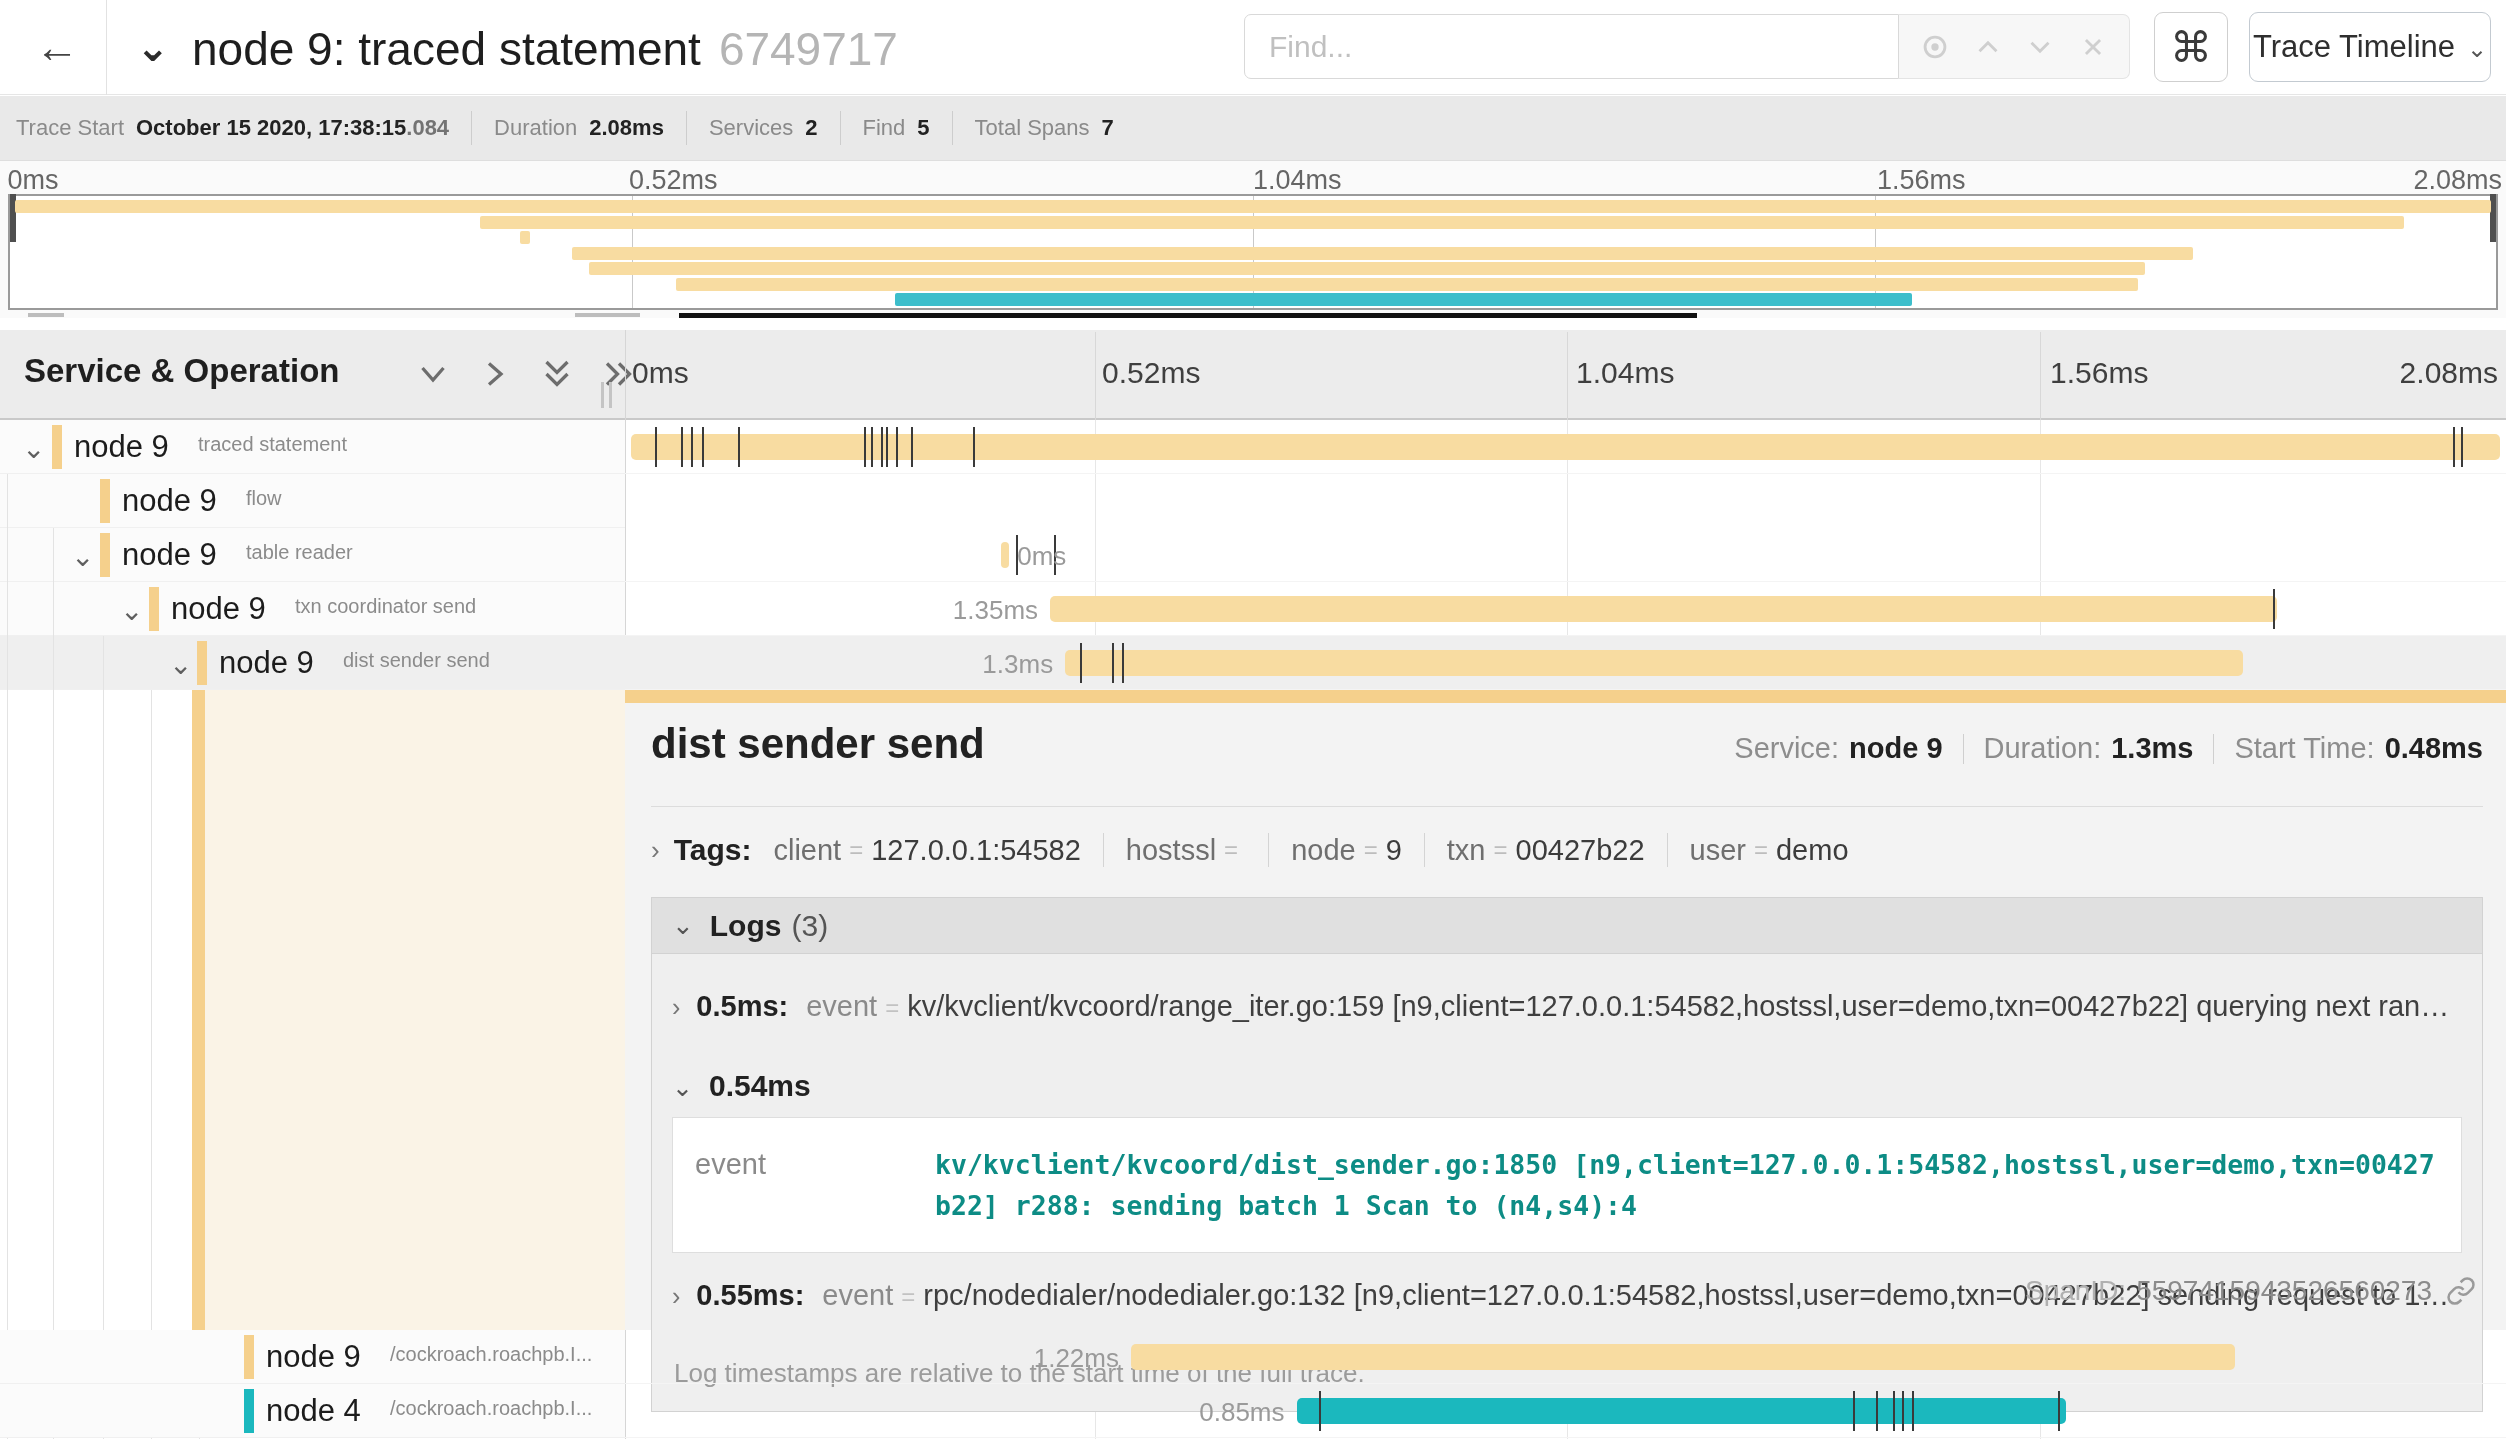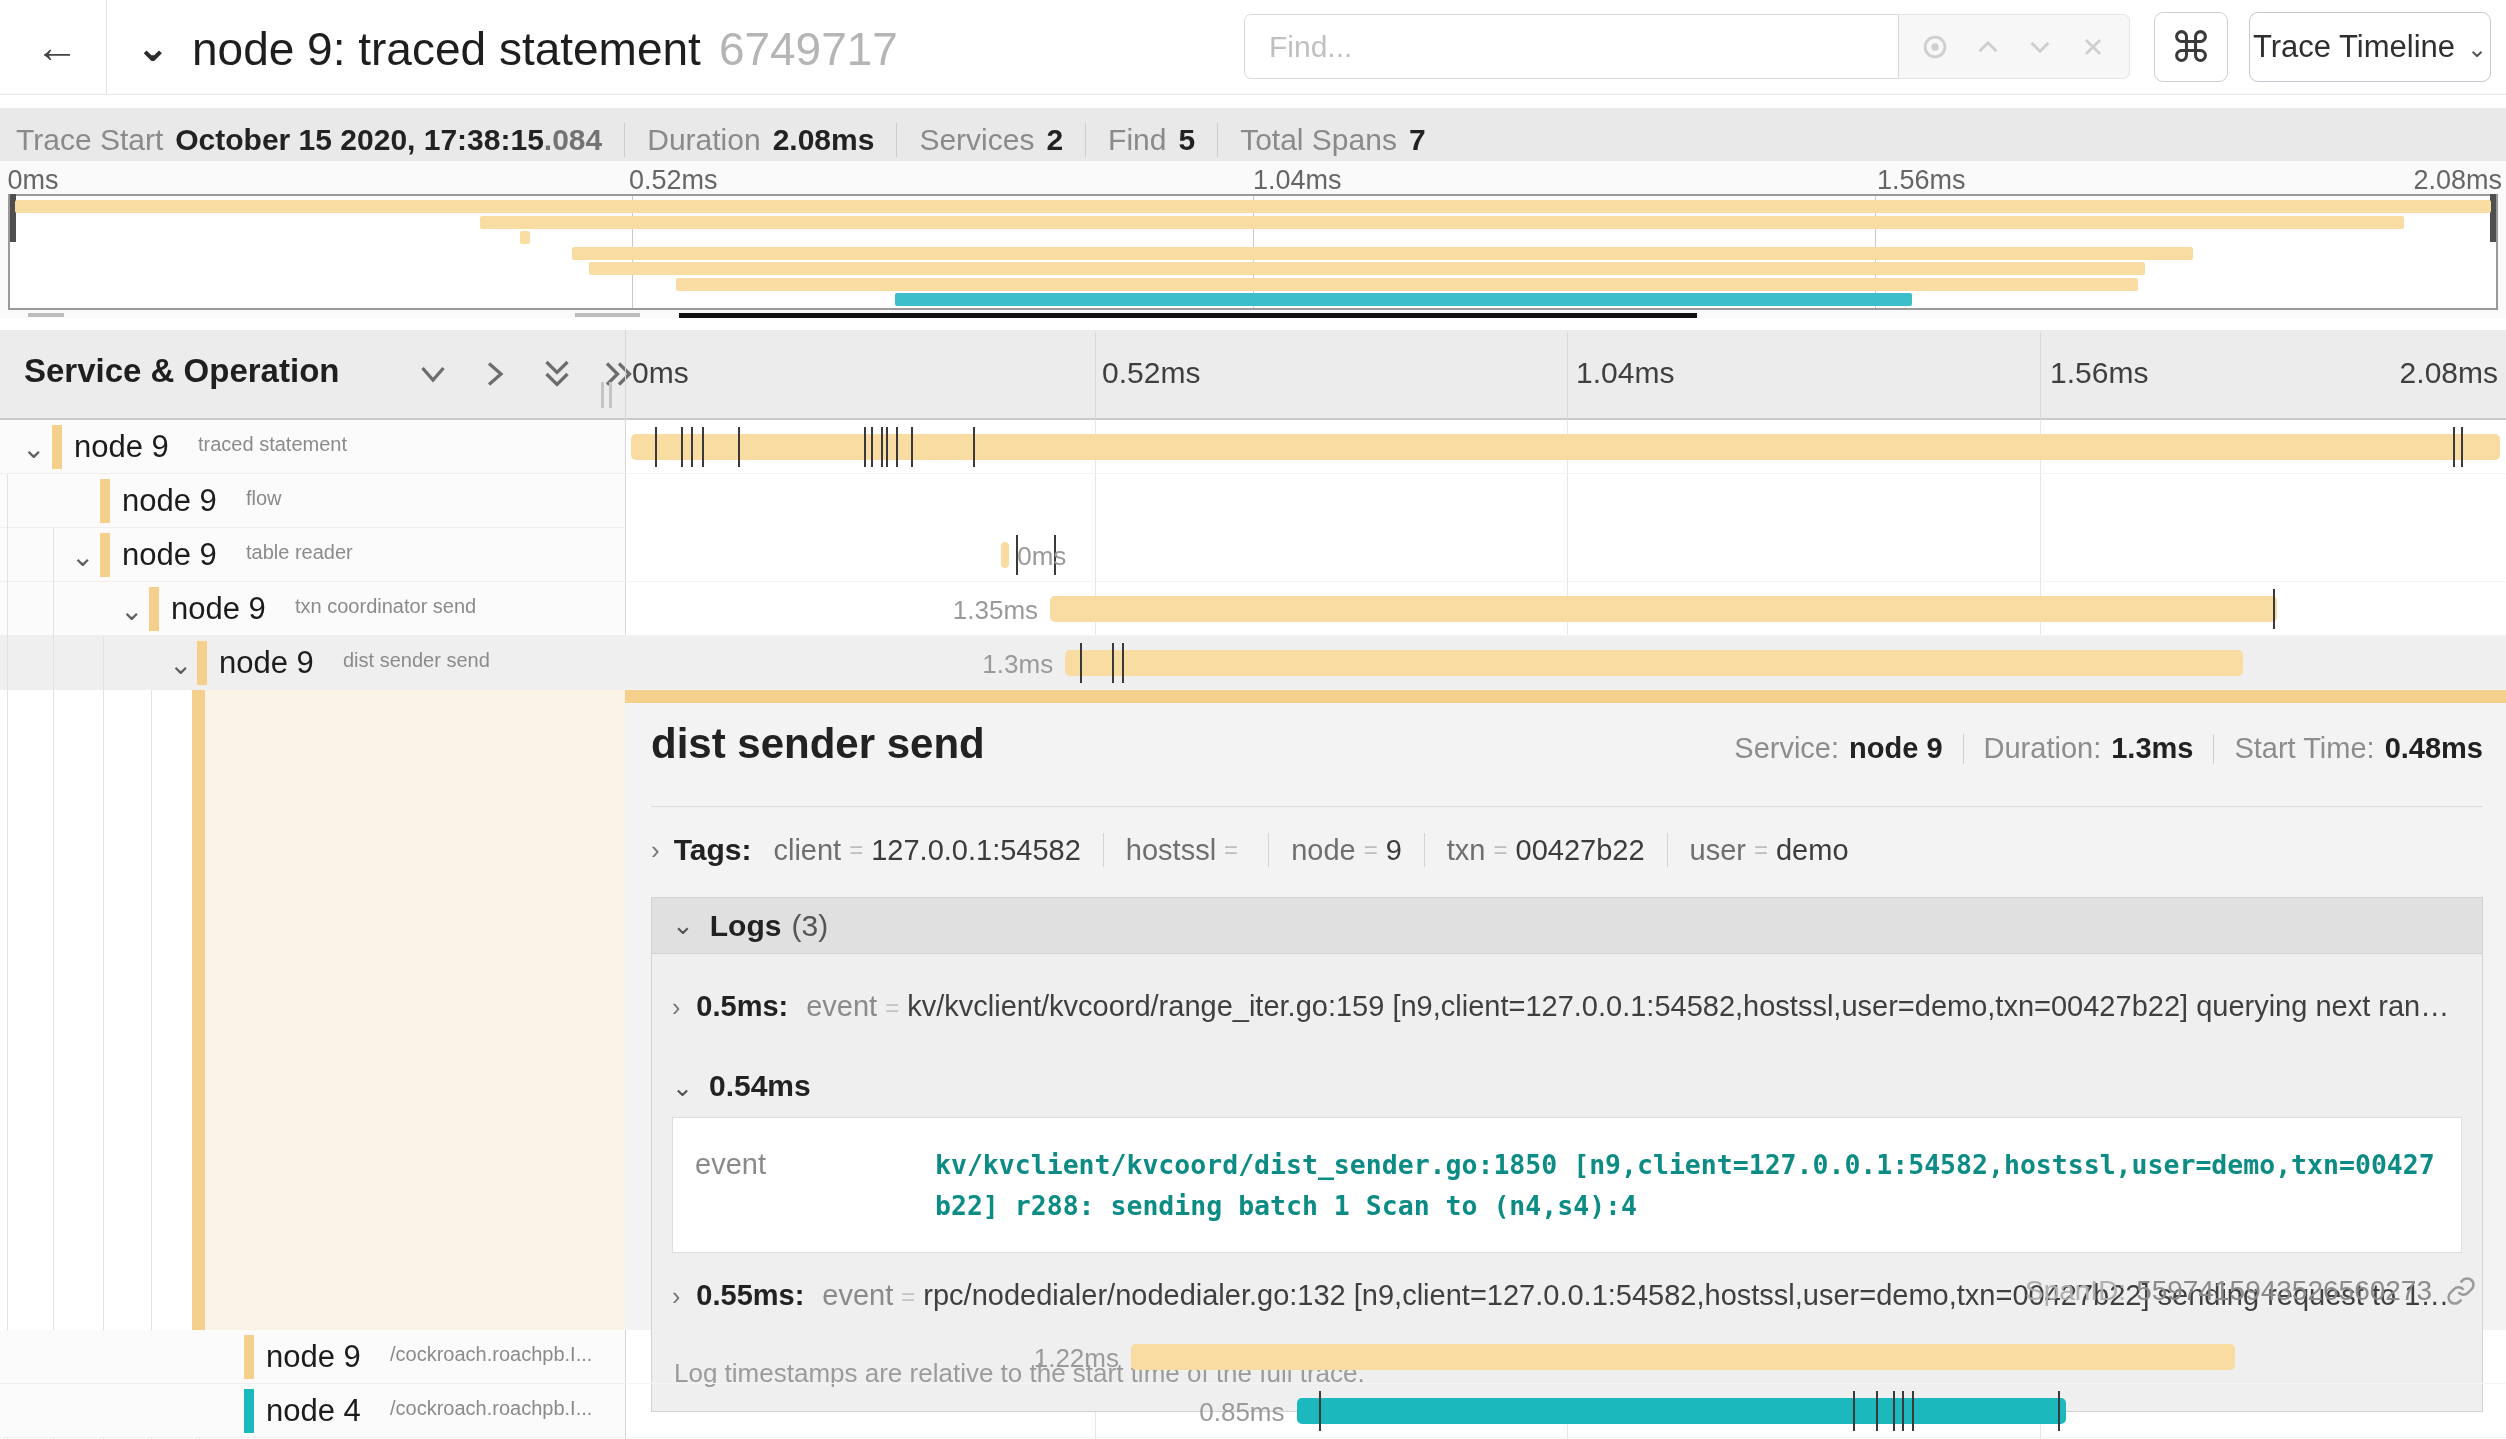--- a/index.html
+++ b/index.html
@@ -17,21 +17,21 @@
   .find-box { position:absolute; left:1244px; top:14px; width:655px; height:65px; background:#fff; border:1px solid #d9d9d9; border-radius:7px 0 0 7px; }
   .find-input { width:100%; height:100%; border:none; outline:none; font-size:30px; color:#555; padding:0 24px; background:transparent; font-family:inherit; }
   .find-input::placeholder { color:#c0c0c0; }
   .find-controls { position:absolute; left:1899px; top:14px; width:231px; height:65px; background:#f7f7f7; border:1px solid #e4e4e4; border-left:none; border-radius:0 7px 7px 0; display:flex; align-items:center; justify-content:space-around; padding:0 10px; }
   .find-controls svg { width:34px; height:34px; stroke:#cfcfcf; fill:none; stroke-width:2; }
   .cmd-btn { position:absolute; left:2154px; top:12px; width:74px; height:70px; border:1px solid #cfcfcf; border-radius:9px; background:#fff; display:flex; align-items:center; justify-content:center; font-size:42px; color:#3a3a3a; cursor:pointer; }
   .view-btn { position:absolute; left:2249px; top:12px; width:242px; height:70px; border:1px solid #c3cad1; border-radius:9px; background:#fff; display:flex; align-items:center; justify-content:center; gap:12px; font-size:31px; color:#2f2f2f; cursor:pointer; white-space:nowrap; }
   .view-btn .small-chevron { font-size:24px; color:#555; margin-top:4px; }
 
   
-  .summary-bar { position:absolute; left:0; top:108px; width:2506px; height:65px; background:#e9e9e9; border-bottom:1px solid #dedede; display:flex; align-items:center; padding-left:16px; font-size:30px; }
+  .summary-bar { position:absolute; left:0; top:96px; width:2506px; height:65px; background:#e9e9e9; border-bottom:1px solid #dedede; display:flex; align-items:center; padding-left:16px; font-size:22px; }
   .summary-item { display:flex; align-items:center; white-space:nowrap; }
   .summary-item .lbl { color:#8a8a8a; margin-right:12px; }
   .summary-item .val { color:#222; font-weight:700; }
   .summary-item .suf { color:#737373; font-weight:700; }
   .summary-sep { width:1px; height:34px; background:#cdcdcd; margin:0 22px; }
 
   
   .minimap { position:absolute; left:0; top:161px; width:2506px; height:157px; background:#fafafa; }
   .minimap-ruler { position:absolute; left:0; top:4px; width:2506px; height:28px; font-size:27px; color:#666; }
   .mm-tick { position:absolute; top:0; white-space:nowrap; }

